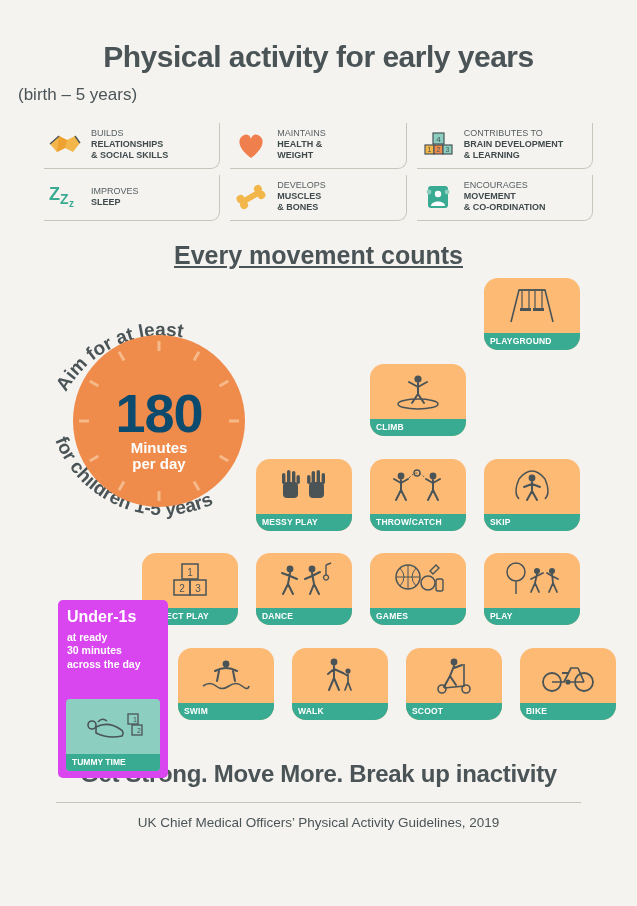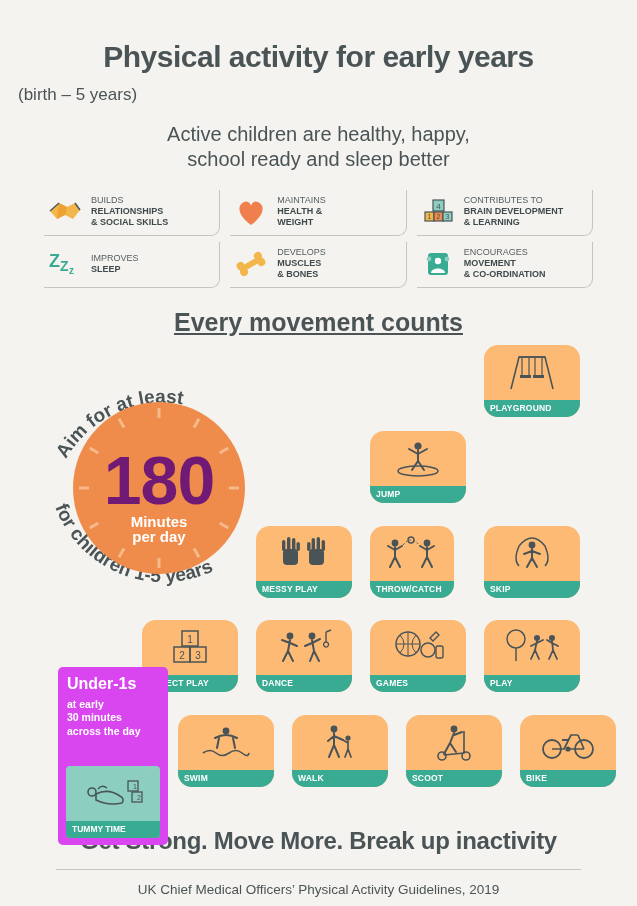--- a/index.html
+++ b/index.html
@@ -120,24 +120,24 @@
     height: 172px;
     border-radius: 50%;
     background: #ef8b4b;
     display: flex;
     flex-direction: column;
     align-items: center;
     justify-content: center;
     color: #fff;
   }
   .circle .big {
-    font-size: 68px;
+    font-size: 54px;
     font-weight: bold;
     line-height: 0.92;
-    color: #701a75;
+    color: #0c4a6e;
     letter-spacing: -1px;
     margin-top: 18px;
   }
   .circle .min {
     font-size: 15px;
     font-weight: bold;
     line-height: 1.02;
     text-align: center;
     color: #ffffff;
     margin-top: 2px;
@@ -262,24 +262,20 @@
 
   svg { display: block; }
 </style>
 </head>
 <body>
 
 <div class="page">
 
   <div class="title">Physical activity for early years</div>
   <div class="subtitle-small">(birth – 5 years)</div>
-  <div class="tagline">
-    <div>Active children are healthy, happy,</div>
-    <div>school ready and sleep better</div>
-  </div>
 
   <div class="benefits">
 
     <div class="benefit">
       <span class="bicon">
         <svg width="36" height="30" viewBox="0 0 36 30">
           <path d="M3 14 L12 6 L20 10 L28 6 L33 13 L26 22 L18 18 L10 22 Z" fill="#f2b64b"></path>
           <path d="M12 6 L20 10 L18 18 L10 22 Z" fill="#efa132"></path>
           <path d="M3 14 L12 6" stroke="#4a5457" stroke-width="1.4" fill="none"></path>
           <path d="M33 13 L28 6" stroke="#4a5457" stroke-width="1.4" fill="none"></path>
@@ -436,21 +432,21 @@
     </div>
 
     <div class="tile" style="left:352px; top:86px; width:96px; height:72px;">
       <div class="art">
         <svg width="54" height="42" viewBox="0 0 54 42">
           <ellipse cx="27" cy="34" rx="20" ry="5" fill="none" stroke="#4a5457" stroke-width="1.5"></ellipse>
           <circle cx="27" cy="9" r="3.6" fill="#4a5457"></circle>
           <path d="M27 13 L27 24 M27 17 L18 12 M27 17 L36 12 M27 24 L21 33 M27 24 L33 33" stroke="#4a5457" stroke-width="2" fill="none" stroke-linecap="round"></path>
         </svg>
       </div>
-      <div class="lbl">JUMP</div>
+      <div class="lbl">CLIMB</div>
     </div>
 
 
     <div class="tile" style="left:238px; top:181px; width:96px; height:72px;">
       <div class="art">
         <svg width="58" height="40" viewBox="0 0 58 40">
           <g fill="#4a5457">
             <rect x="8" y="16" width="15" height="16" rx="4"></rect>
             <rect x="7" y="7" width="3.4" height="11" rx="1.7"></rect>
             <rect x="12" y="4" width="3.4" height="14" rx="1.7"></rect>
@@ -462,21 +458,21 @@
             <rect x="46.6" y="7" width="3.4" height="11" rx="1.7"></rect>
             <rect x="41.6" y="4" width="3.4" height="14" rx="1.7"></rect>
             <rect x="36.6" y="5" width="3.4" height="13" rx="1.7"></rect>
             <rect x="32.1" y="9" width="3.4" height="9" rx="1.7"></rect>
           </g>
         </svg>
       </div>
       <div class="lbl">MESSY PLAY</div>
     </div>
 
-    <div class="tile" style="left:352px; top:181px; width:84px; height:72px;">
+    <div class="tile" style="left:352px; top:181px; width:96px; height:72px;">
       <div class="art">
         <svg width="66" height="40" viewBox="0 0 66 40">
           <circle cx="16" cy="10" r="3.4" fill="#4a5457"></circle>
           <path d="M16 14 L16 24 M16 17 L9 13 M16 17 L23 13 M16 24 L11 34 M16 24 L21 34" stroke="#4a5457" stroke-width="2" fill="none" stroke-linecap="round"></path>
           <circle cx="48" cy="10" r="3.4" fill="#4a5457"></circle>
           <path d="M48 14 L48 24 M48 17 L41 13 M48 17 L55 13 M48 24 L43 34 M48 24 L53 34" stroke="#4a5457" stroke-width="2" fill="none" stroke-linecap="round"></path>
           <circle cx="32" cy="7" r="3" fill="none" stroke="#4a5457" stroke-width="1.4"></circle>
           <path d="M24 12 Q32 2 40 12" stroke="#4a5457" stroke-width="1" fill="none" stroke-dasharray="2 2"></path>
         </svg>
       </div>
@@ -594,21 +590,21 @@
           <circle cx="30" cy="27" r="2.6" fill="#4a5457"></circle>
           <path d="M24 18 l7 0" stroke="#4a5457" stroke-width="2"></path>
         </svg>
       </div>
       <div class="lbl">BIKE</div>
     </div>
 
     <div class="under1">
       <h3>Under-1s</h3>
       <p>
-        <span>at early</span><br>
+        <span>at ready</span><br>
         <span>30 minutes</span><br>
         <span>across the day</span>
       </p>
       <div class="tummy">
         <div class="art">
           <svg width="78" height="40" viewBox="0 0 78 40">
             <circle cx="18" cy="19" r="4" fill="none" stroke="#4a5457" stroke-width="1.6"></circle>
             <path d="M22 21 q12 -6 24 2 q5 3 2 7 q-14 3 -26 -3 z" fill="none" stroke="#4a5457" stroke-width="1.6"></path>
             <path d="M24 16 q4 -5 9 -1" stroke="#4a5457" stroke-width="1.5" fill="none"></path>
             <rect x="54" y="8" width="10" height="10" fill="none" stroke="#4a5457" stroke-width="1.3"></rect>

